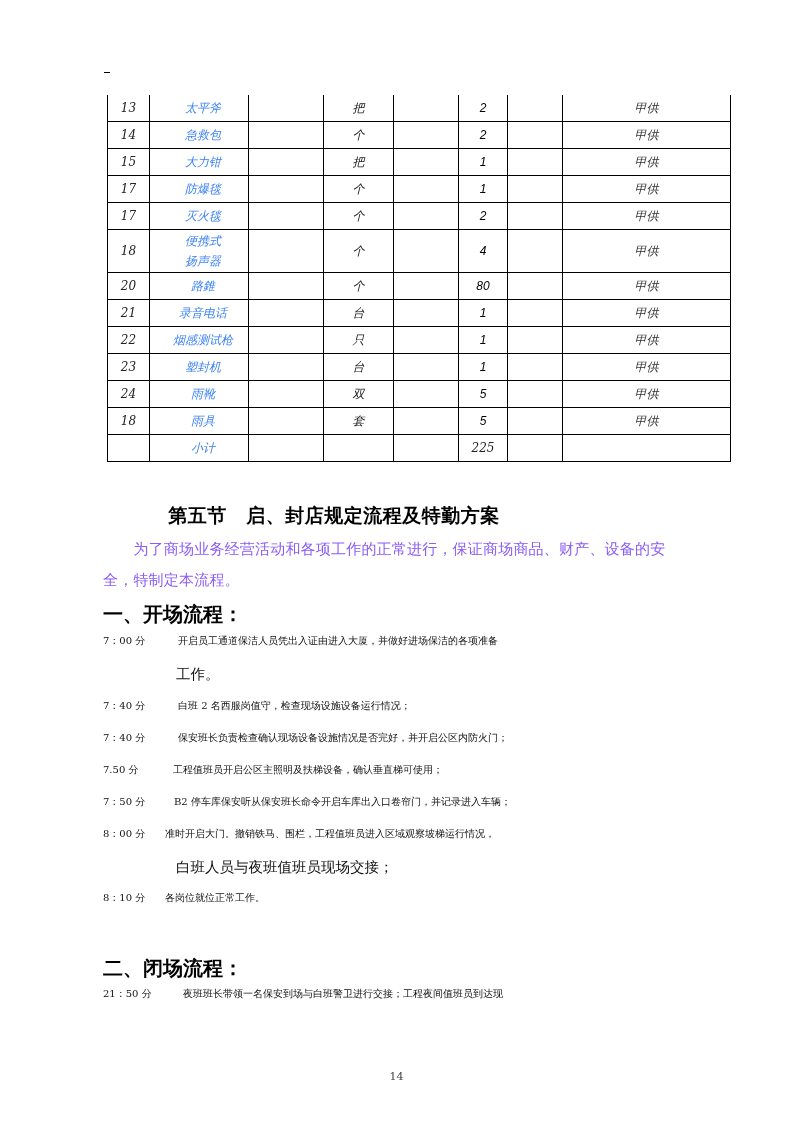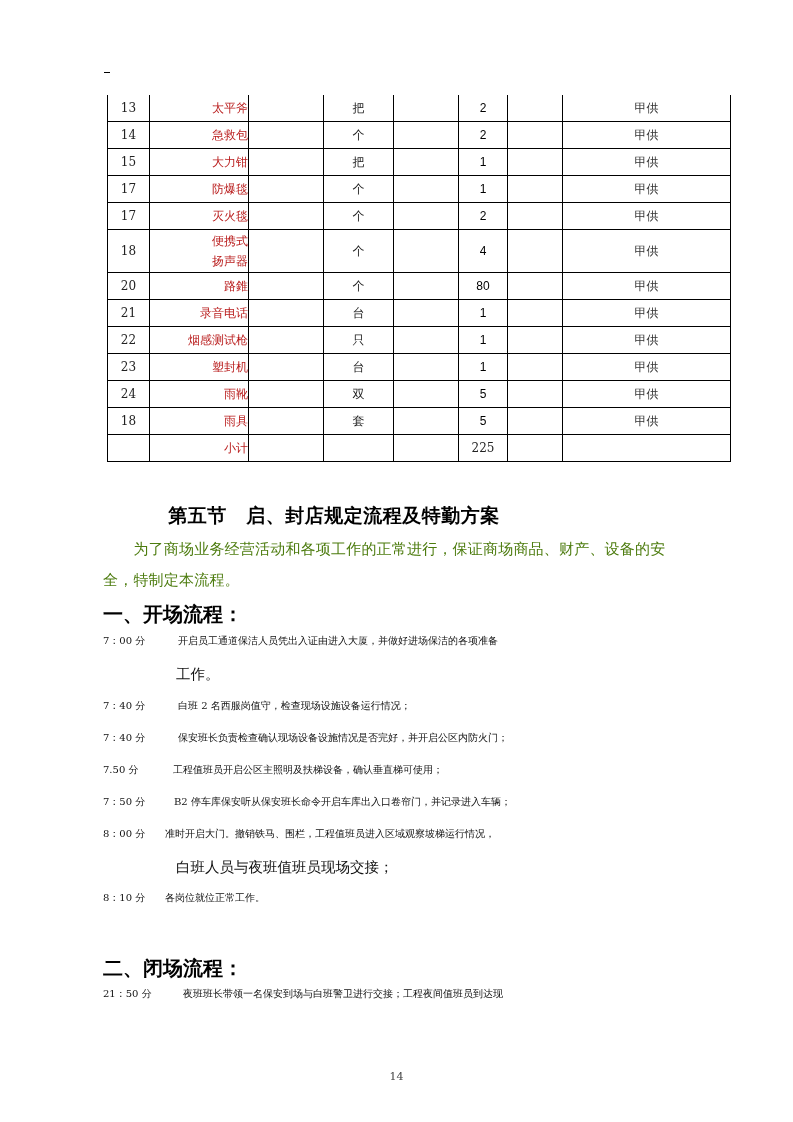--- a/index.html
+++ b/index.html
@@ -1,34 +1,34 @@
 <!DOCTYPE html>
 <html><head>
 <meta charset="utf-8">
 <style>
   html, body { margin:0; padding:0; background:#ffffff; }
   body { width:793px; height:1122px; position:relative; overflow:hidden;
          font-family:"DejaVu Serif", "Liberation Serif", serif; color:#000; }
   .dash { position:absolute; left:104px; top:72px; width:6px; height:1px; background:#000; }
-  table.items { position:absolute; left:107px; top:95px; border-collapse:collapse; table-layout:fixed; }
+  table.items { position:absolute; left:107px; top:95px; border-collapse:collapse; table-layout:fixed;font-style:italic; }
   table.items td { border:1px solid #000; font-size:12px; padding:0; height:26px; vertical-align:middle; }
   table.items tr:first-child td { border-top:none; }
   td.c-no { width:41px; text-align:center; font-family:"DejaVu Serif", serif; font-size:12px; color:#222; }
-  td.c-name { width:90px; padding-left:8px !important; text-align:right; color:#b91c1c; line-height:20px; }
+  td.c-name { width:90px; padding-left:8px !important; text-align:center; color:#3b82f6; line-height:20px; }
   td.c-spec { width:74px; }
   td.c-unit { width:69px; text-align:center; color:#222; }
   td.c-blank1 { width:64px; }
   td.c-qty { width:48px; text-align:center; font-family:"Liberation Sans", sans-serif; font-size:13px; }
   td.c-blank2 { width:54px; }
   td.c-src { width:167px; text-align:center; color:#333; }
   tr.tall td { height:42px; }
   tr.subtotal td.c-qty { font-family:"DejaVu Serif", serif; font-size:12px; color:#222; }
   .title { position:absolute; left:3px; width:662px; top:503px; text-align:center;
            font-family:"DejaVu Sans", sans-serif; font-weight:bold; font-size:19px; letter-spacing:0.5px; }
-  .para { position:absolute; left:103px; font-size:15px; white-space:nowrap; letter-spacing:0.2px; color:#4d7c0f; }
+  .para { position:absolute; left:103px; font-size:15px; white-space:nowrap; letter-spacing:0.2px; color:#8b5cf6; }
   .heading { position:absolute; left:103px; font-family:"DejaVu Sans", sans-serif; font-weight:bold; font-size:20px; }
   .step { position:absolute; left:103px; font-size:10px; white-space:nowrap; color:#111; }
   .step .time { display:inline-block; }
   .cont { position:absolute; left:176px; font-size:14.5px; white-space:nowrap; color:#111; }
   .pageno { position:absolute; left:0; width:793px; top:1070px; text-align:center; font-size:11px; color:#444; }
 </style>
 </head>
 <body>
 
 <div class="dash"></div>

